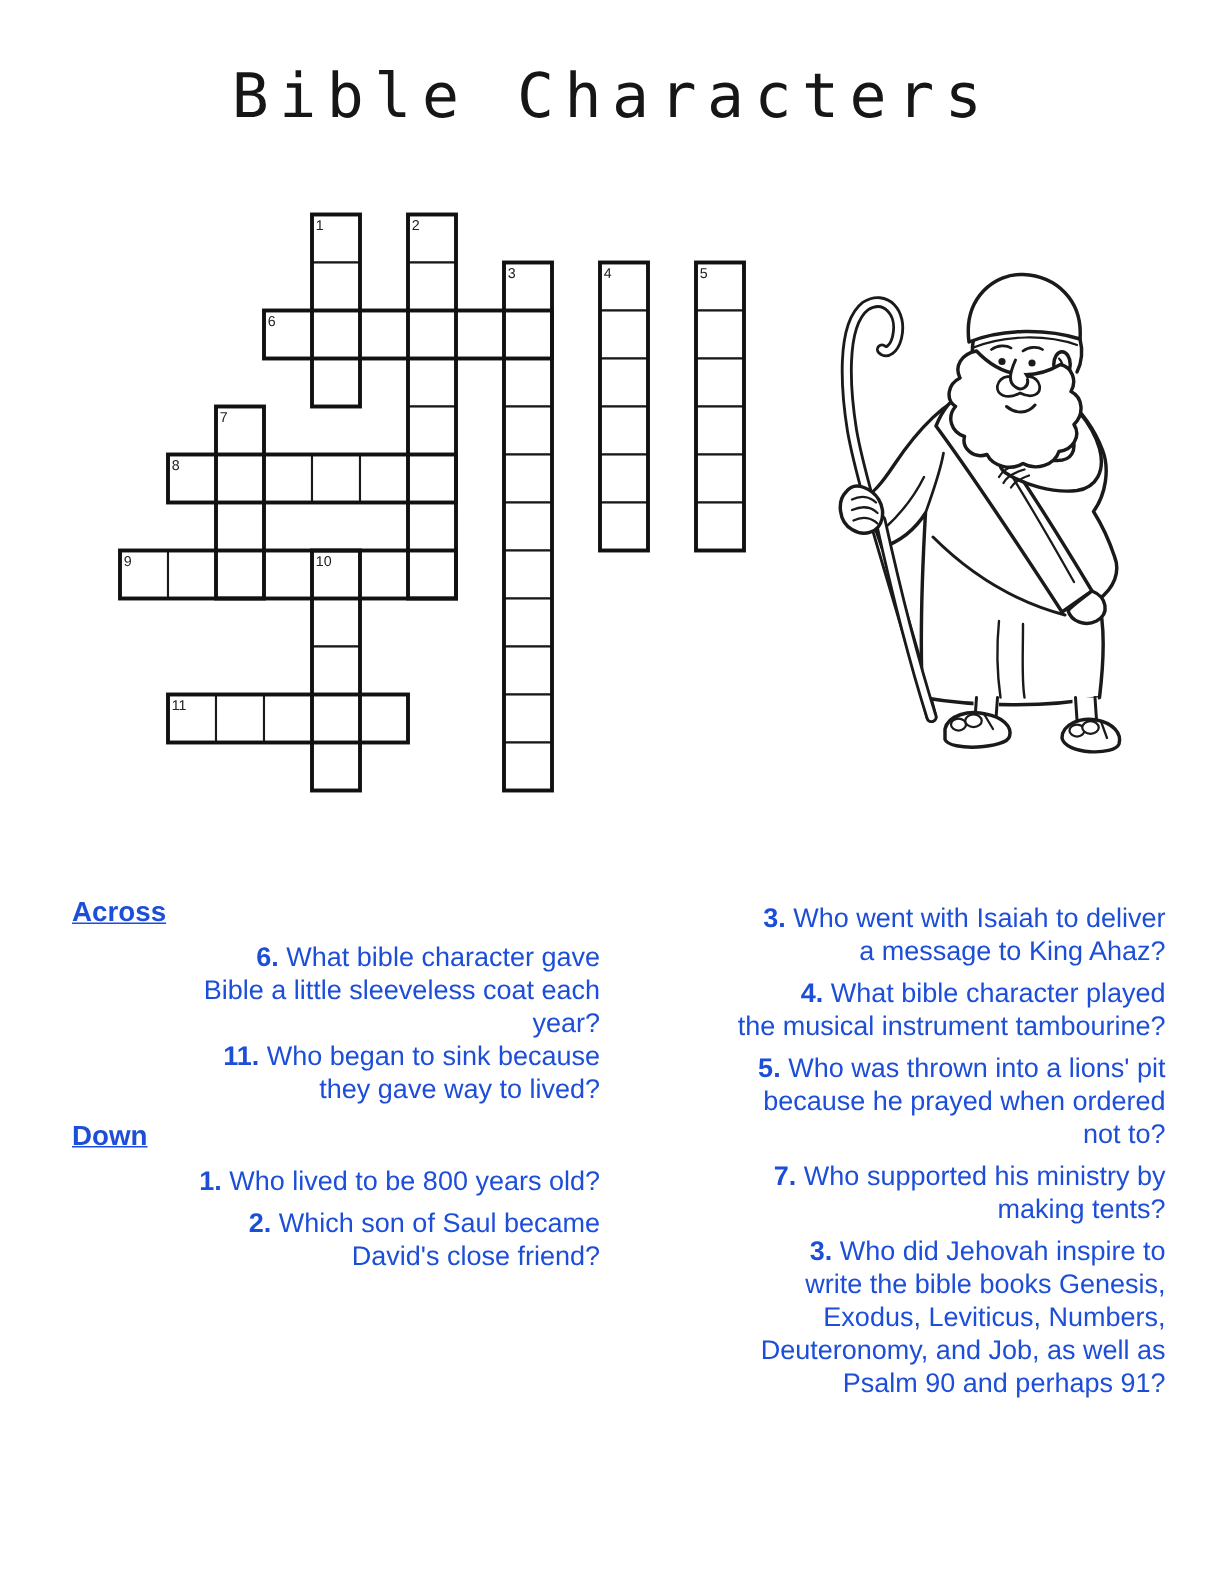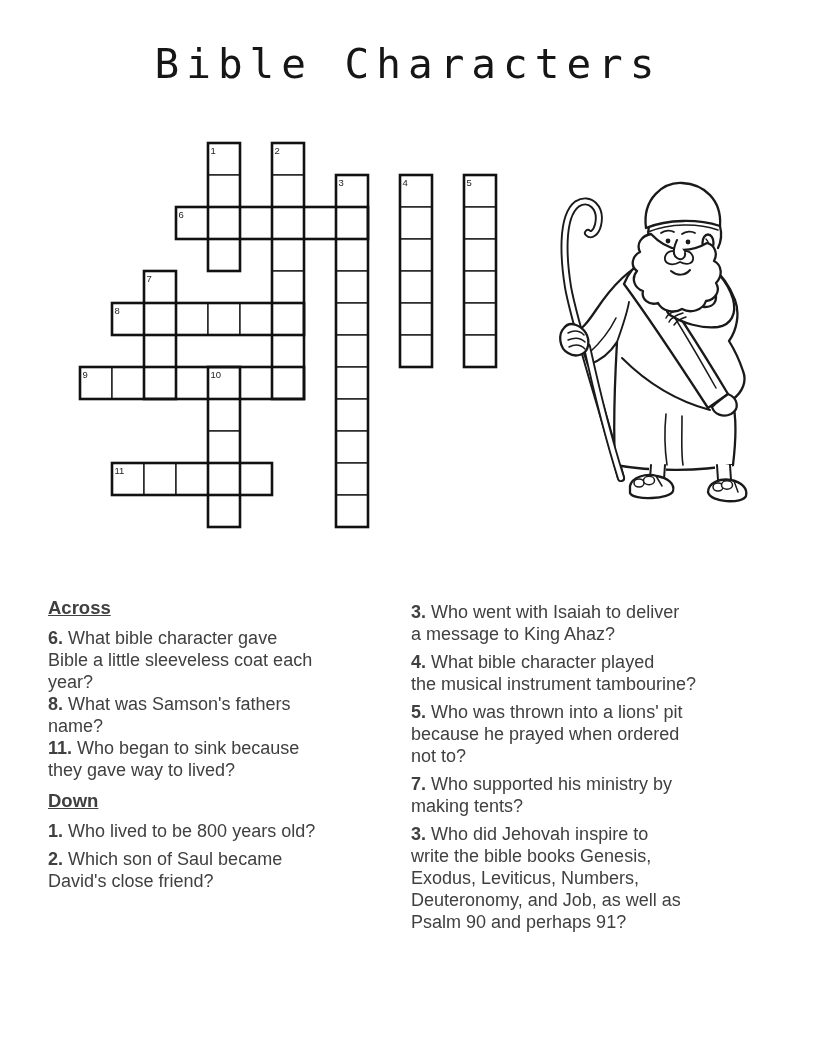--- a/index.html
+++ b/index.html
@@ -11,26 +11,26 @@
     position:absolute;top:40px;left:0;width:816px;margin:0;
     text-align:center;font-family:"DejaVu Sans Mono",monospace;
     font-weight:normal;font-size:41px;letter-spacing:7px;color:#161616;
     white-space:nowrap;
   }
   svg.grid{position:absolute;left:78px;top:141px;}
   .cell{fill:#ffffff;stroke:#1a1a1a;stroke-width:1.4;}
   .word{fill:none;stroke:#111111;stroke-width:2.6;}
   .cellnum{font-family:"Liberation Sans",sans-serif;font-size:9.5px;fill:#222222;}
   svg.figure{position:absolute;left:530px;top:162px;}
-  .clues{position:absolute;font-size:18px;line-height:22px;color:#404040;}
+  .clues{position:absolute;font-size:18px;line-height:22px;color:#1d4ed8;}
   #clues-left{left:48px;top:597px;width:352px;}
   #clues-right{left:411px;top:601px;width:366px;}
   .clues h2{font-size:18.5px;line-height:22px;margin:0 0 8px 0;text-decoration:underline;}
   .clues h2.down-h{margin-top:9px;}
-  .clue{margin:0;}
+  .clue{margin:0;text-align:right;}
   .clue .t{white-space:pre-line;}
   .down-clue{margin:0 0 6px 0;}
 </style>
 </head>
 <body>
 
 <div class="page">
 
   <h1 class="title">Bible Characters</h1>
 
@@ -185,22 +185,20 @@
         <path d="M204,319 L208,330" stroke-width="1.5"></path>
       </g>
     </g>
   </svg>
 
   <div class="clues" id="clues-left">
     <h2>Across</h2>
     <p class="clue"><b>6.</b> <span class="t">What bible character gave
 Bible a little sleeveless coat each
 year?</span></p>
-    <p class="clue"><b>8.</b> <span class="t">What was Samson's fathers
-name?</span></p>
     <p class="clue"><b>11.</b> <span class="t">Who began to sink because
 they gave way to lived?</span></p>
     <h2 class="down-h">Down</h2>
     <p class="clue down-clue"><b>1.</b> <span class="t">Who lived to be 800 years old?</span></p>
     <p class="clue down-clue"><b>2.</b> <span class="t">Which son of Saul became
 David's close friend?</span></p>
   </div>
 
   <div class="clues" id="clues-right">
     <p class="clue down-clue"><b>3.</b> <span class="t">Who went with Isaiah to deliver

